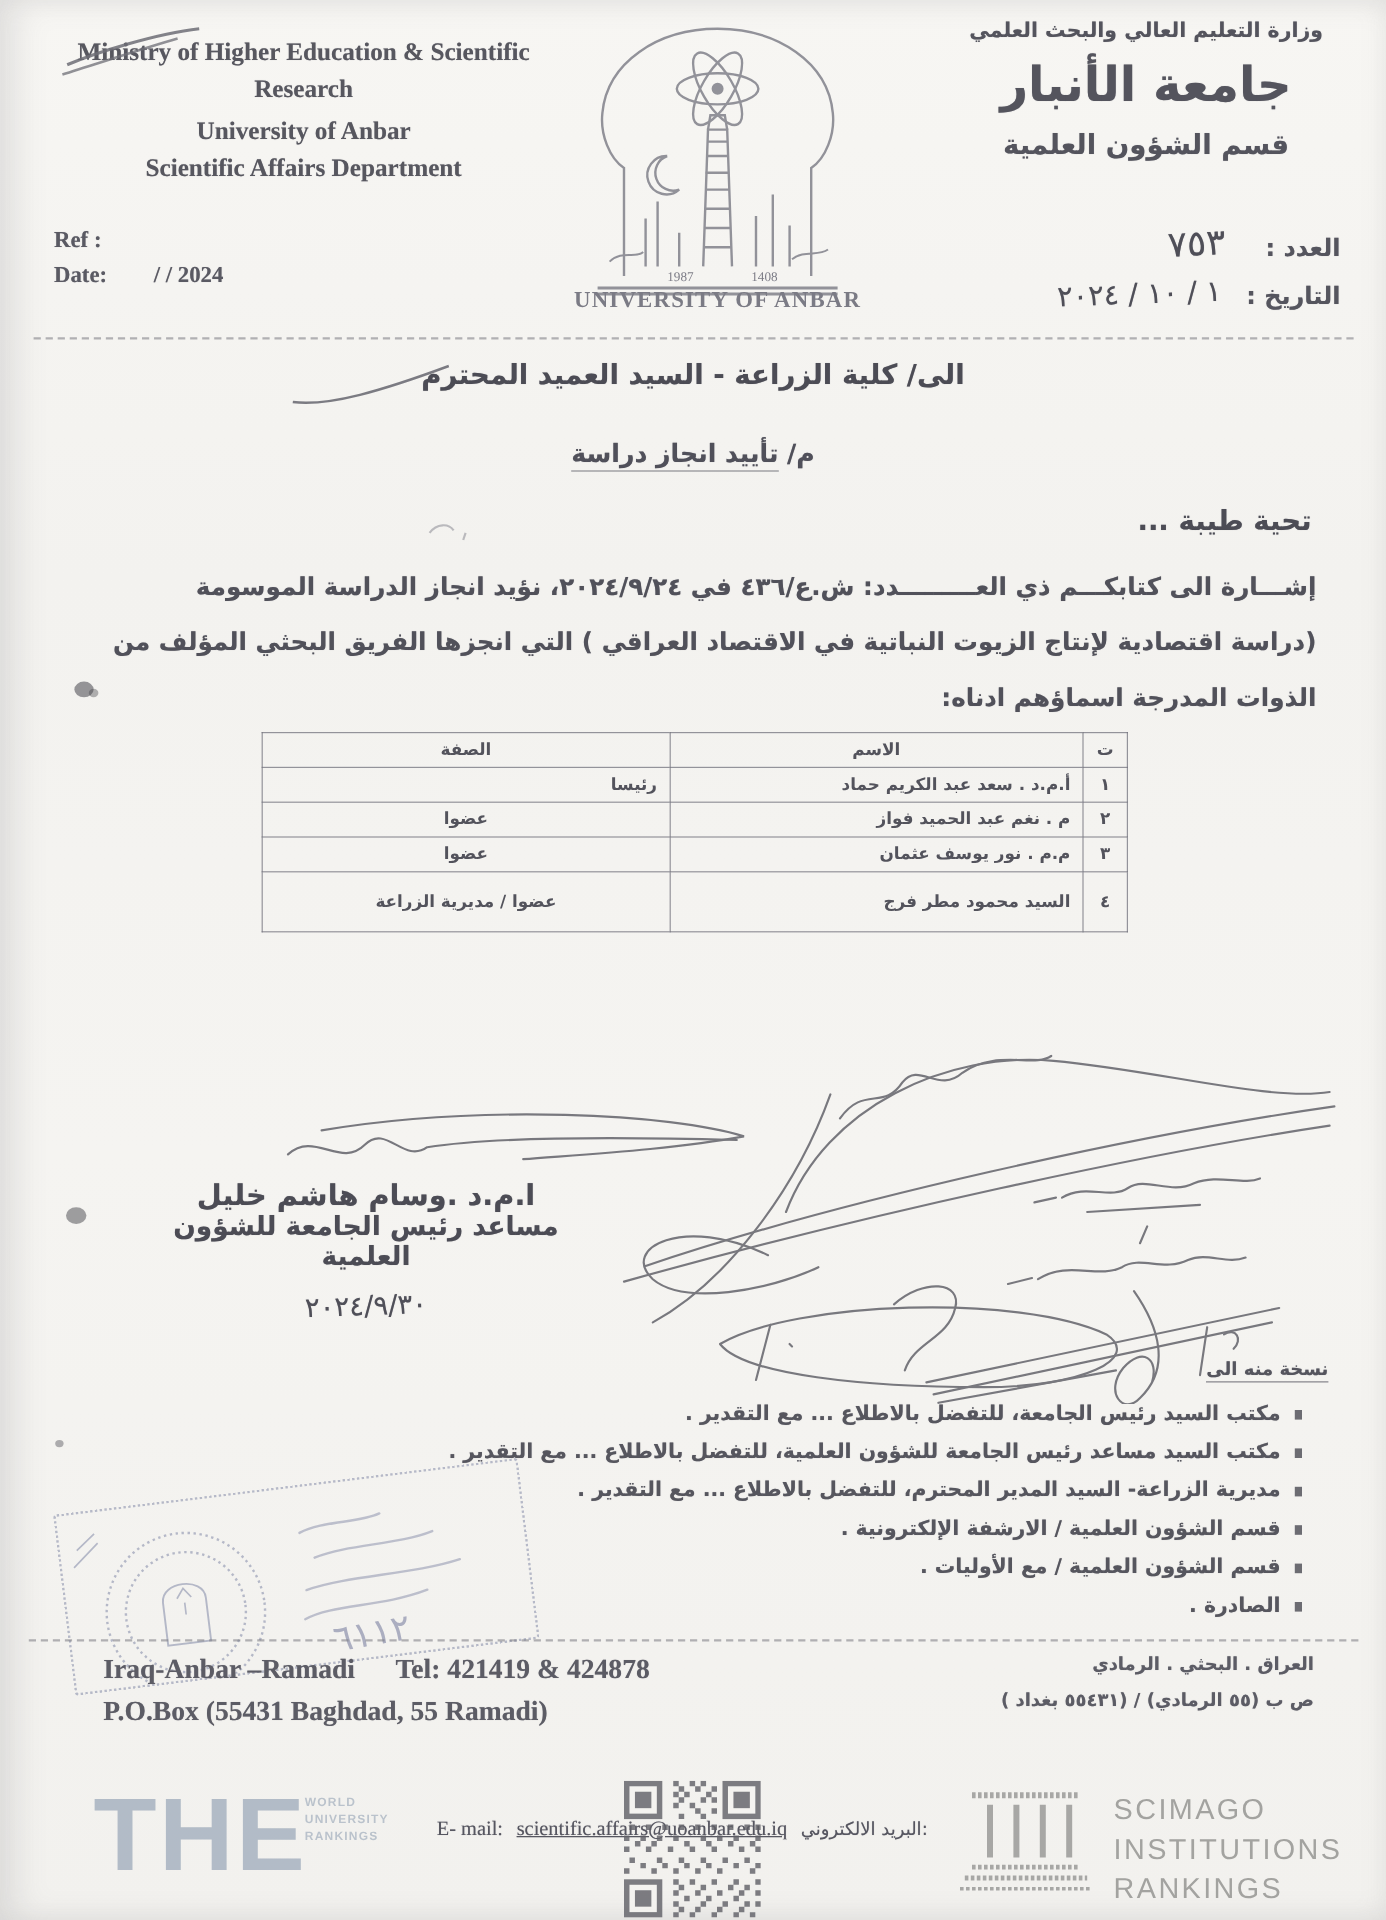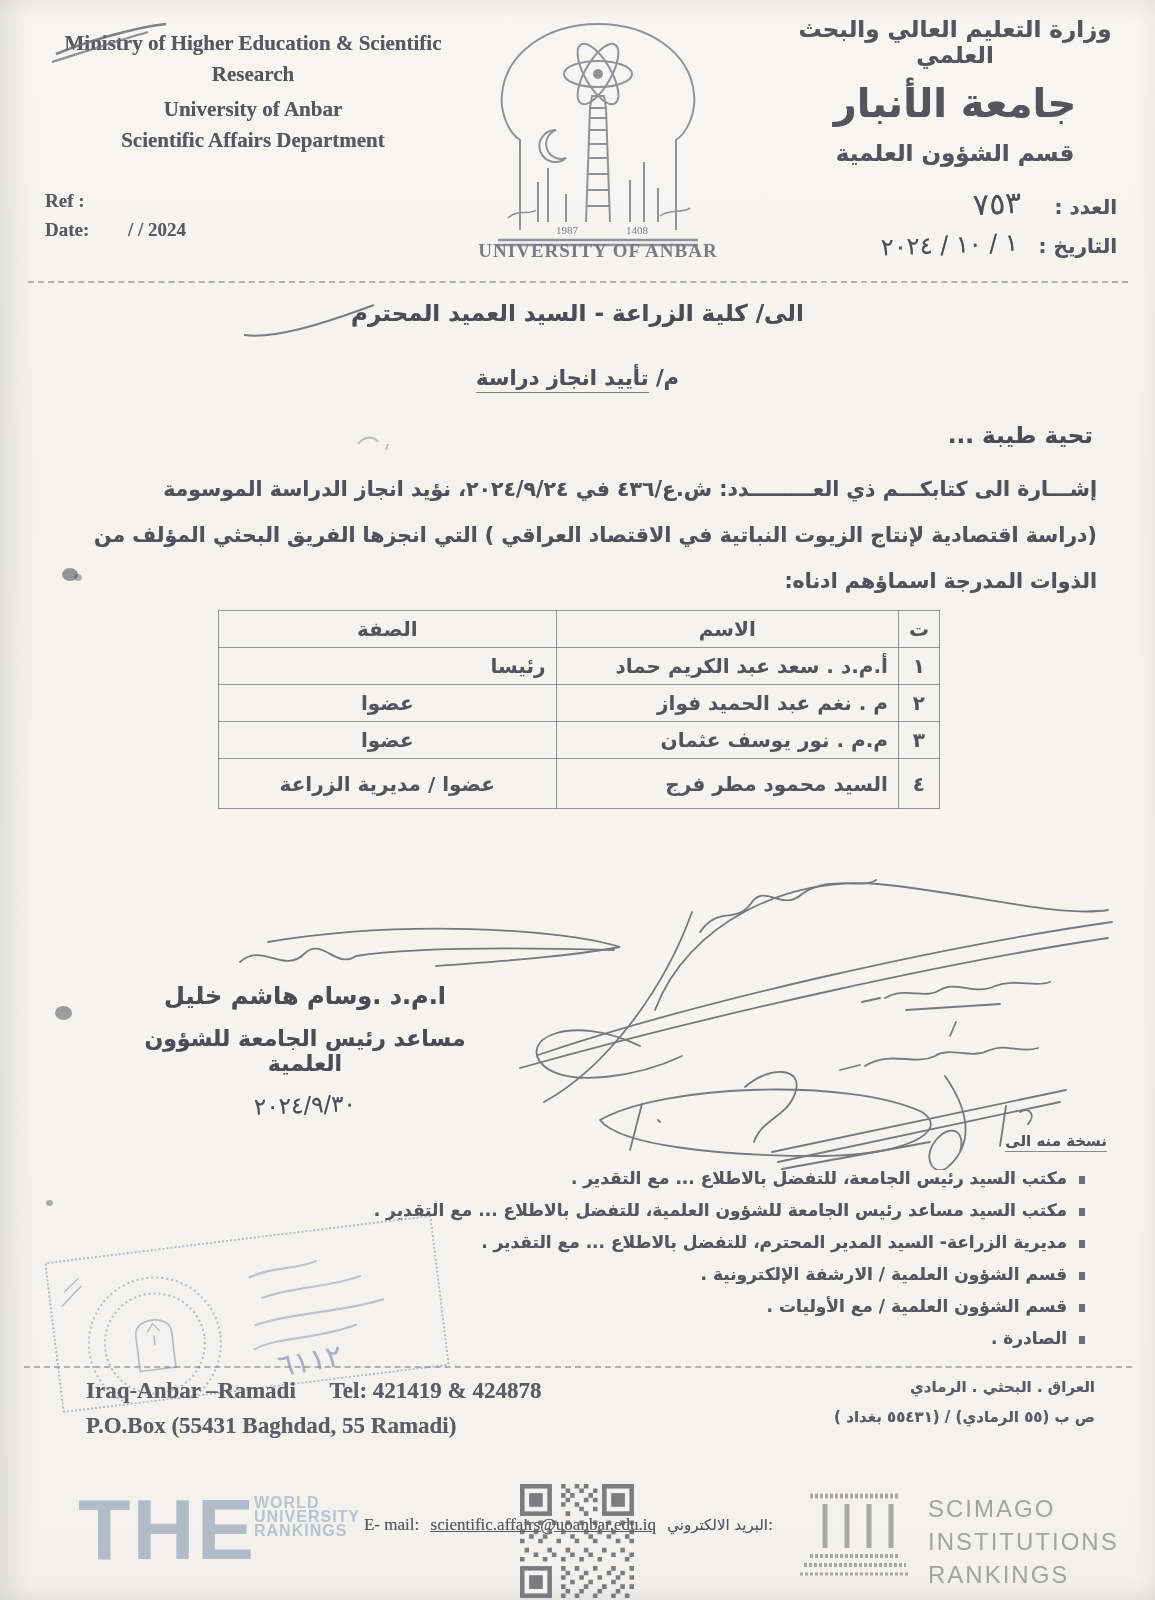--- a/index.html
+++ b/index.html
@@ -19,21 +19,21 @@
   .underline{border-bottom:1.5px solid rgba(90,90,100,.8);padding-bottom:2px;}
   .bullet-sq{display:inline-block;width:6px;height:8px;background:#4a4a52;opacity:.8;}
   .stamp{
     border:2px dotted rgba(108,115,152,.45);border-radius:3px;
     transform:rotate(-7deg);
   }
   .copylist-item{white-space:nowrap;font-size:17px;font-weight:600;color:#56565e;}
   table.team{border-collapse:collapse;direction:rtl;width:100%;}
   table.team th,table.team td{
     border:1px solid rgba(115,115,125,.75);
-    font-size:20px;font-weight:700;color:#53535c;
+    font-size:14px;font-weight:700;color:#53535c;
     padding:6px 10px;background:transparent;
   }
   table.team{border:1.5px solid rgba(105,105,118,.85);}
   svg{display:block;}
   .handw{color:#4f4f58;}
 </style>
 </head>
 <body>
 
 <div class="page">
@@ -80,21 +80,21 @@
 
       <text x="78" y="222" font-size="11" fill="#7d7d87" font-family="'Liberation Serif',serif">1987</text>
       <text x="148" y="222" font-size="11" fill="#7d7d87" font-family="'Liberation Serif',serif">1408</text>
 
       <path d="M20,228 H220 M20,233 H220" stroke="#80808a" stroke-width="2.4" fill="none" opacity=".85"></path>
     </svg>
     <div class="abs en-serif" style="left:0;top:228px;width:240px;text-align:center;font-size:19px;letter-spacing:1px;color:#7b7b85;font-weight:700;">UNIVERSITY OF ANBAR</div>
   </div>
 
   <div class="abs ar soft" style="right:30px;top:16px;width:340px;text-align:center;color:#54545d;">
-    <div style="font-size:23px;font-weight:700;">وزارة التعليم العالي والبحث العلمي</div>
+    <div style="font-size:17px;font-weight:700;">وزارة التعليم العالي والبحث العلمي</div>
     <div style="font-size:40px;font-weight:700;margin-top:12px;letter-spacing:1px;">جامعة الأنبار</div>
     <div style="font-size:23px;font-weight:700;margin-top:14px;">قسم الشؤون العلمية</div>
   </div>
 
   <div class="abs en-serif soft" style="left:45px;top:190px;font-size:19px;font-weight:700;color:#5a5a63;">
     <div>Ref :</div>
     <div style="margin-top:7px;">
       <span>Date:</span>
       <span style="margin-left:34px;">/      / 2024</span>
     </div>
@@ -194,21 +194,21 @@
 
       <path d="M600,270 C662,234 850,228 922,262 C952,282 902,306 820,306 C722,306 620,296 600,270"></path>
       <path d="M772,302 L1066,240 M778,312 L1060,252 M782,319 L930,292"></path>
       <path d="M945,226 C966,256 976,290 950,315 C936,330 920,310 936,290 C952,272 966,282 960,302"></path>
       <path d="M1006,256 L1000,296 M1020,262 C1030,256 1036,266 1028,274"></path>
     </g>
   </svg>
 
   <div class="abs ar soft" style="left:140px;top:982px;width:330px;text-align:center;color:#4c4c55;">
     <div style="font-size:24px;font-weight:700;">ا.م.د .وسام هاشم خليل</div>
-    <div style="font-size:22px;font-weight:700;margin-top:16px;">مساعد رئيس الجامعة للشؤون العلمية</div>
+    <div style="font-size:22px;font-weight:700;">مساعد رئيس الجامعة للشؤون العلمية</div>
     <div class="handw" dir="ltr" style="font-size:23px;margin-top:16px;transform:rotate(-2deg);">٢٠٢٤/٩/٣٠</div>
   </div>
 
   <div class="abs ar soft" style="right:48px;top:1132px;font-size:15px;font-weight:700;color:#55555e;border-bottom:1px solid rgba(90,90,100,.7);padding-bottom:1px;">نسخة منه الى</div>
 
   <div class="abs ar" style="right:70px;top:1162px;width:1010px;text-align:right;line-height:32px;">
     <div class="copylist-item soft"><span class="bullet-sq"></span>&nbsp;&nbsp;<span>مكتب السيد رئيس الجامعة، للتفضل بالاطلاع ... مع التقدير .</span></div>
     <div class="copylist-item soft"><span class="bullet-sq"></span>&nbsp;&nbsp;<span>مكتب السيد مساعد رئيس الجامعة للشؤون العلمية، للتفضل بالاطلاع ... مع التقدير .</span></div>
     <div class="copylist-item soft"><span class="bullet-sq"></span>&nbsp;&nbsp;<span>مديرية الزراعة- السيد المدير المحترم، للتفضل بالاطلاع ... مع التقدير .</span></div>
     <div class="copylist-item soft"><span class="bullet-sq"></span>&nbsp;&nbsp;<span>قسم الشؤون العلمية / الارشفة الإلكترونية .</span></div>
@@ -250,21 +250,21 @@
 
   <div class="abs soft" style="left:0;top:1514px;width:1155px;text-align:center;font-size:17px;font-weight:400;color:#565660;">
     <span class="en-serif">E- mail:</span>
     <a style="text-decoration:underline;color:#565660;cursor:pointer;margin:0 6px;" class="en-serif">scientific.affairs@uoanbar.edu.iq</a>
     <span class="ar" style="margin-right:18px;font-size:15px;">البريد الالكتروني:</span>
   </div>
 
   <div class="abs" style="left:68px;top:1486px;filter:blur(.6px);opacity:.75;">
     <span style="font-family:'Liberation Sans',sans-serif;font-size:86px;font-weight:800;color:#9daaba;letter-spacing:2px;line-height:86px;margin-left:10px;">THE</span>
   </div>
-  <div class="abs" style="left:254px;top:1496px;opacity:.65;filter:blur(.5px);font-family:'Liberation Sans',sans-serif;font-size:16px;font-weight:700;color:#9daaba;line-height:14px;letter-spacing:1px;">
+  <div class="abs" style="left:254px;top:1496px;opacity:.65;filter:blur(.5px);font-family:'Liberation Sans',sans-serif;font-size:10px;font-weight:700;color:#9daaba;line-height:14px;letter-spacing:1px;">
     <div>WORLD</div>
     <div>UNIVERSITY</div>
     <div>RANKINGS</div>
   </div>
 
   <svg class="abs" style="left:520px;top:1484px;opacity:.8;" width="114" height="114" viewBox="0 0 125 125">
     <g fill="#5f5f66">
       <rect x="0" y="0" width="35" height="35"></rect>
         <rect x="90" y="0" width="35" height="35"></rect>
         <rect x="0" y="90" width="35" height="35"></rect>

